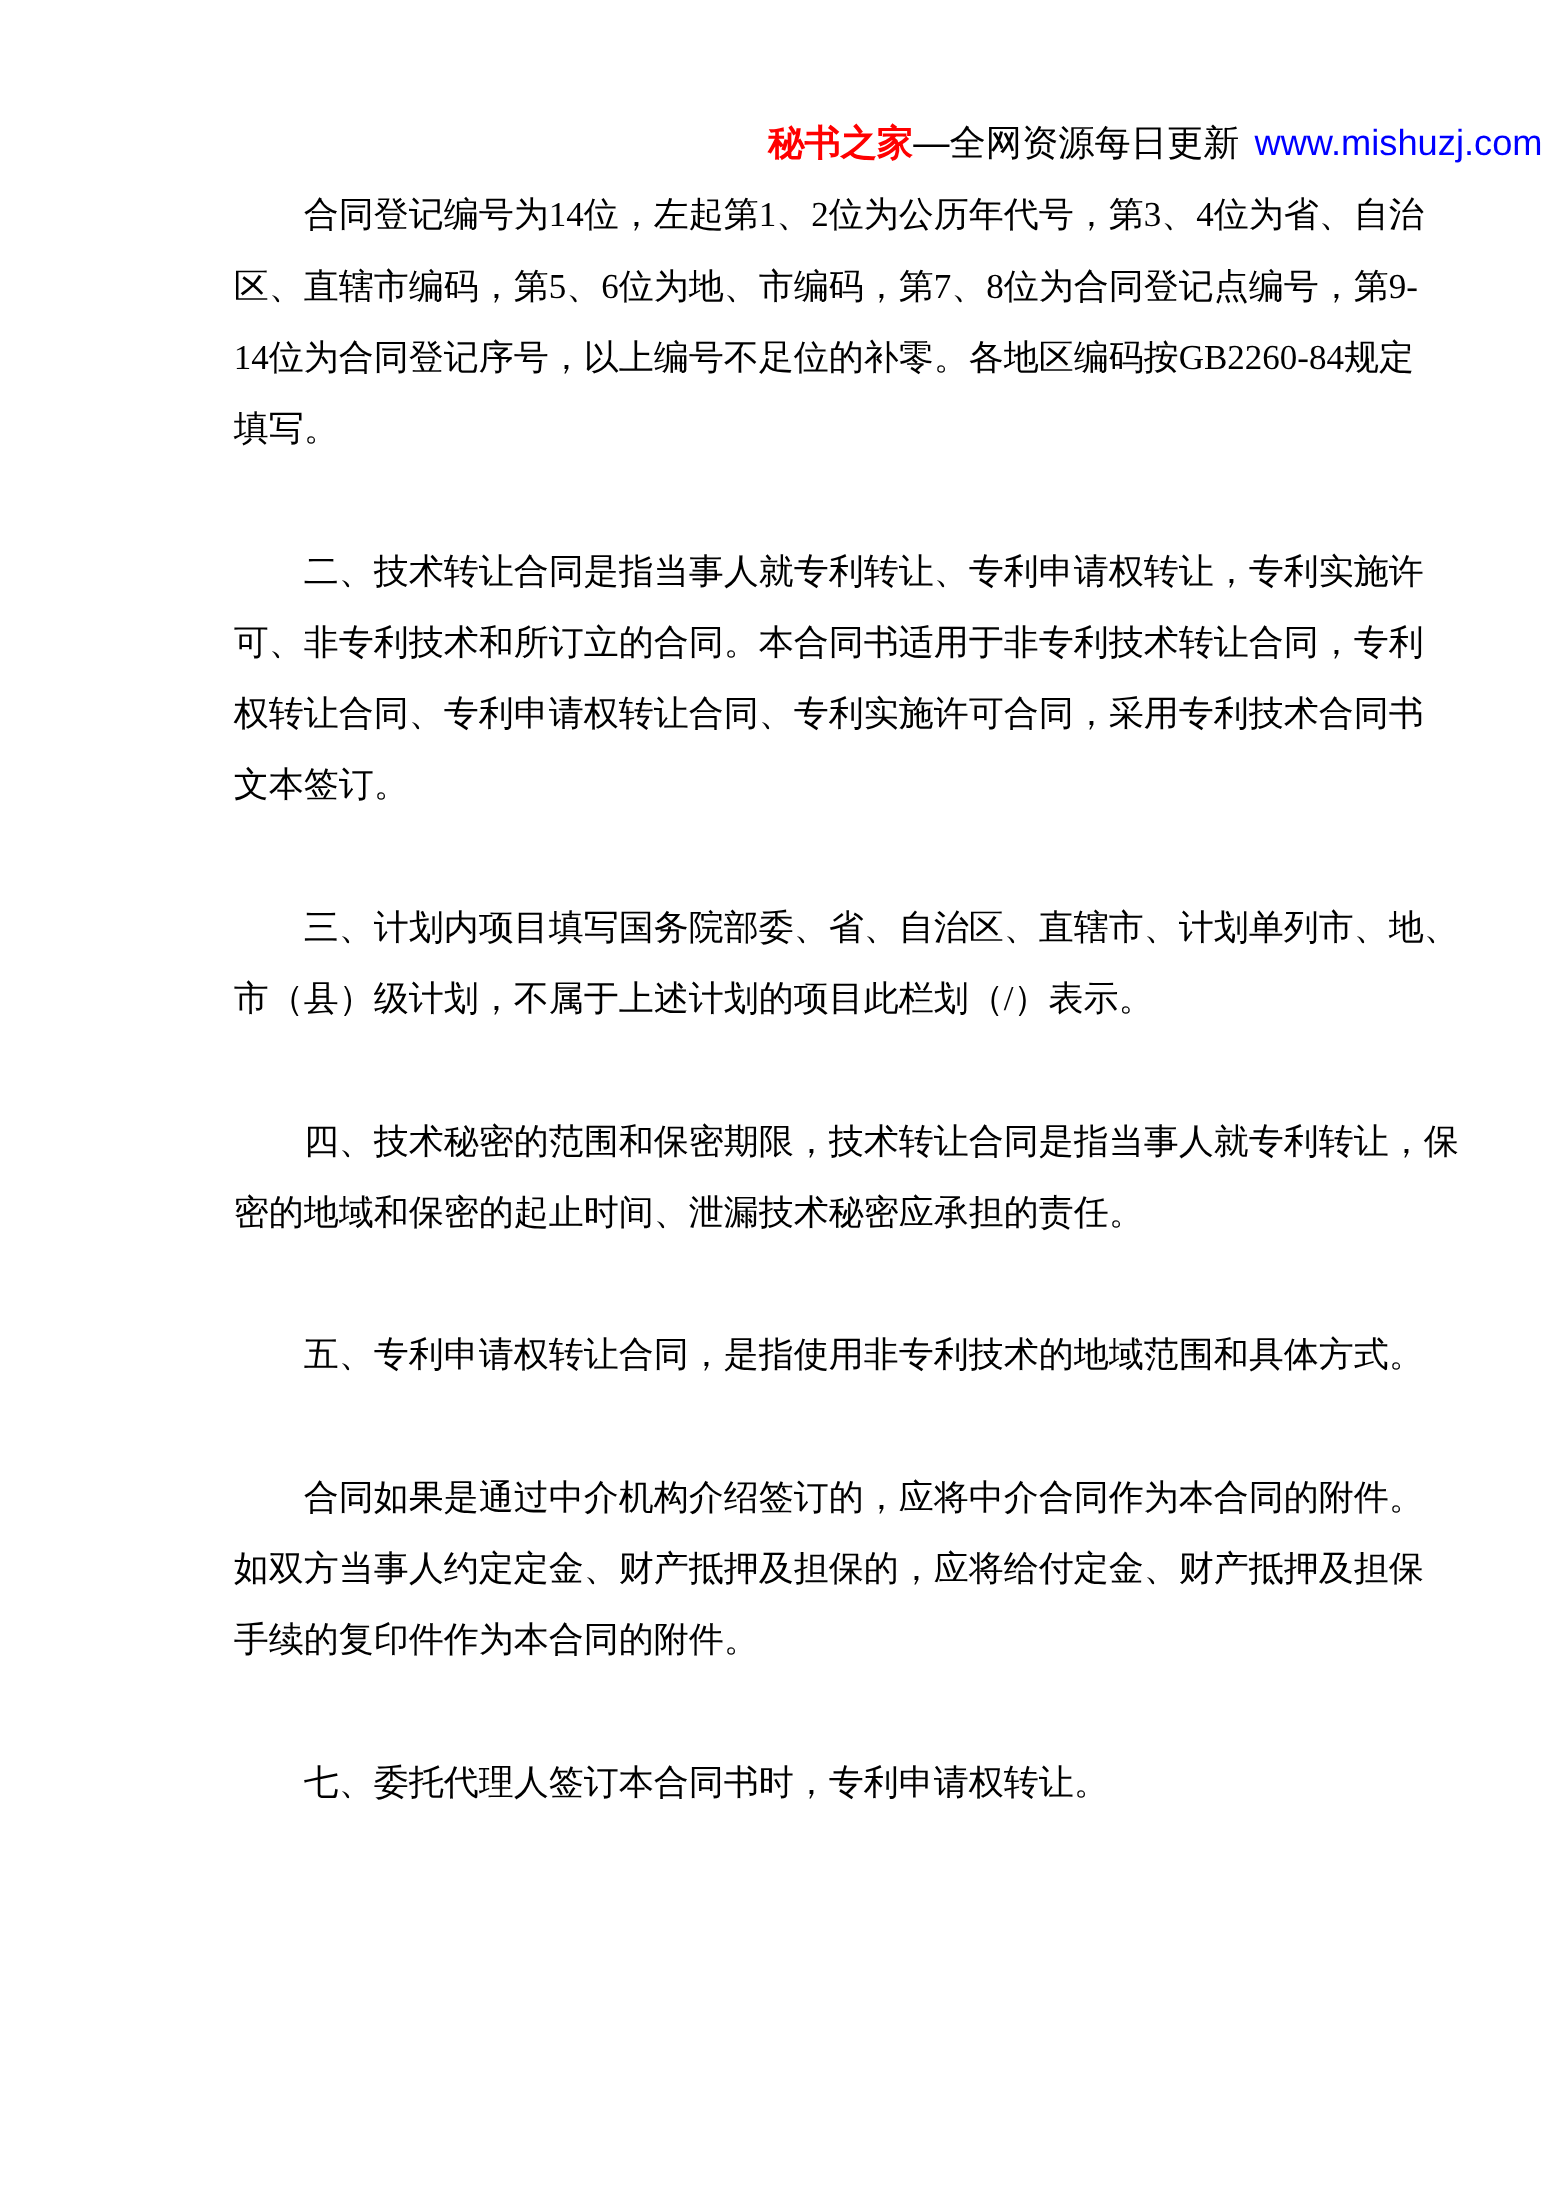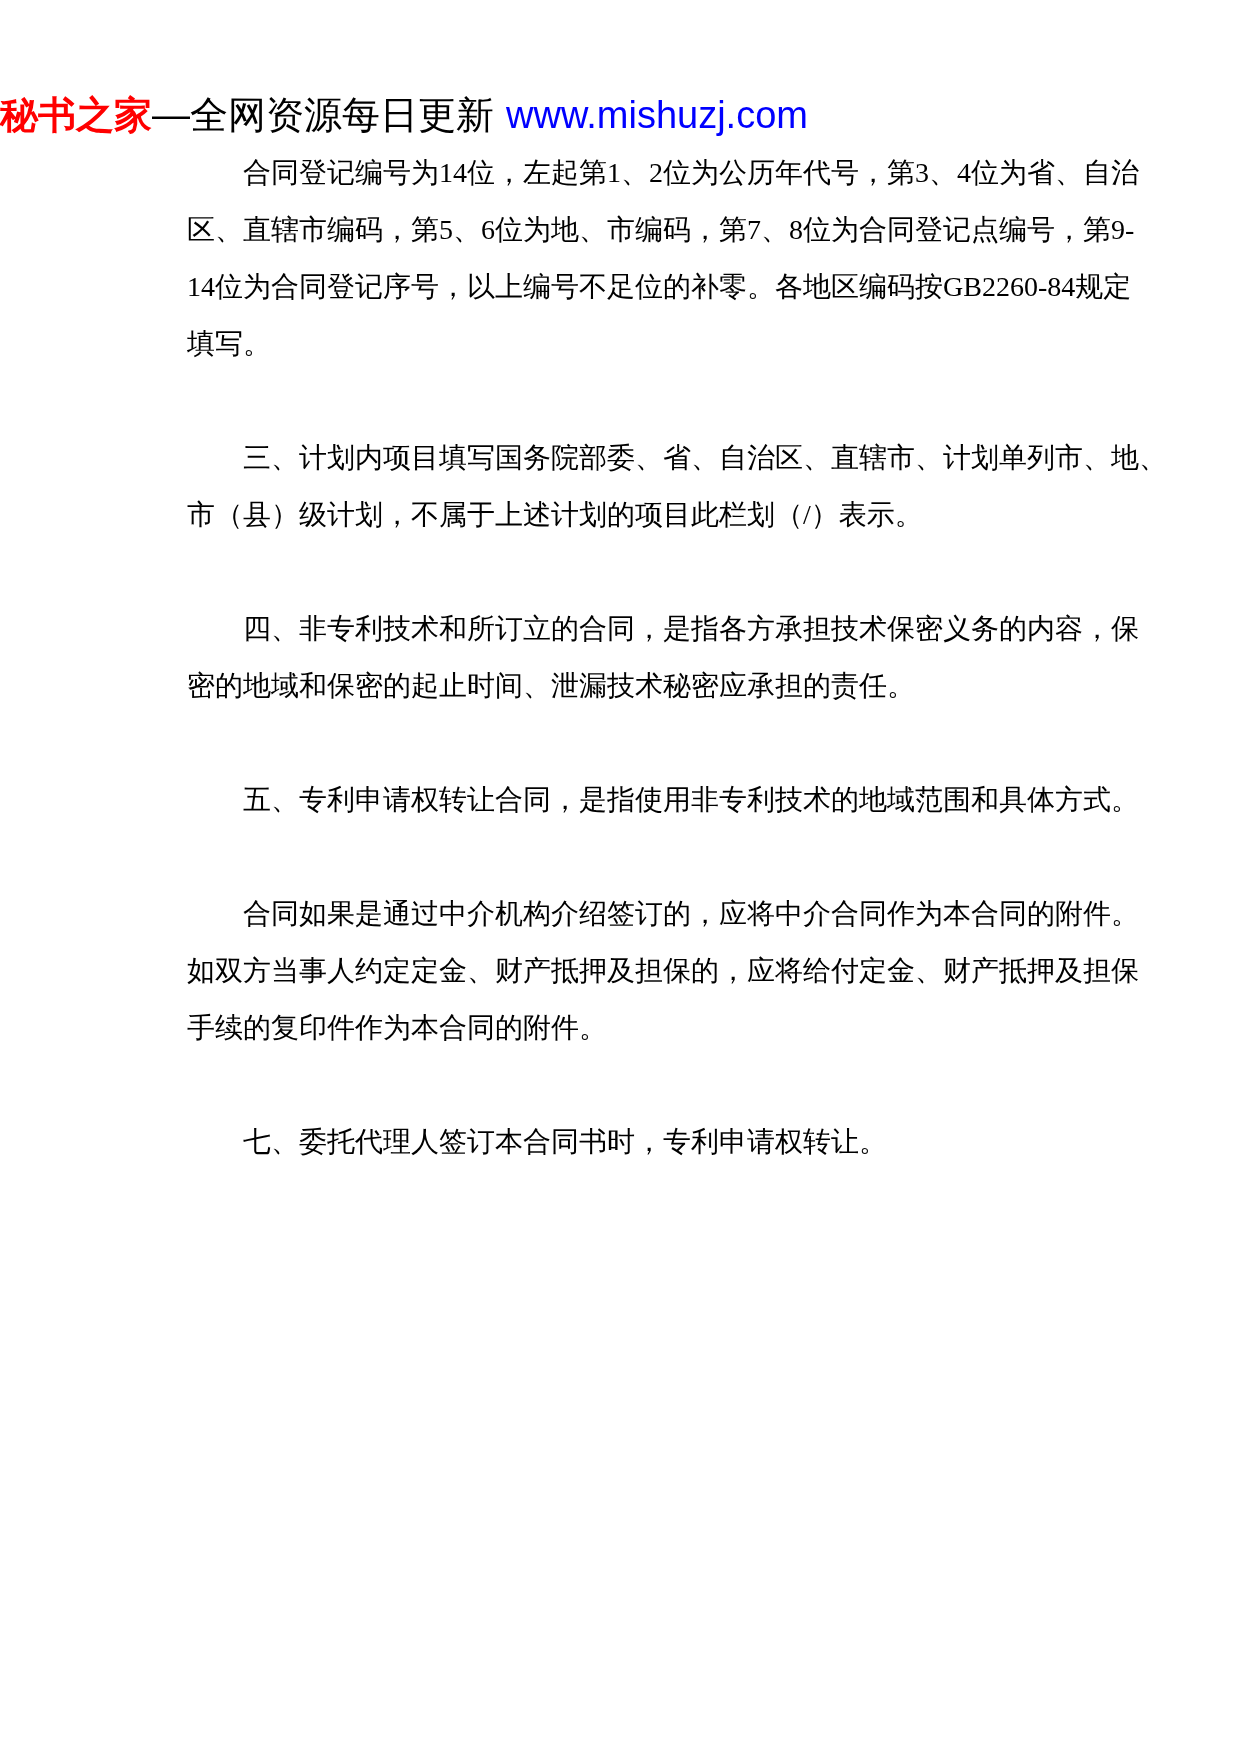--- a/index.html
+++ b/index.html
@@ -9,22 +9,22 @@
   body {
     width: 1234px;
     height: 1748px;
     background: #ffffff;
     color: #000000;
     font-family: "Liberation Serif", "DejaVu Serif", serif;
     overflow: hidden;
   }
   .doc-header {
     padding-top: 92px;
-    text-align: left;
-    font-size: 38px;
+    text-align: right;
+    font-size: 29px;
     line-height: 46px;
     font-family: "Liberation Sans", "DejaVu Sans", sans-serif;
     white-space: nowrap;
   }
   .site-name {
     color: #ff0000;
     font-weight: bold;
   }
   .slogan {
     color: #000000;
@@ -52,22 +52,26 @@
 </head>
 <body>
 
 <div class="doc-header"><span class="site-name">秘书之家</span><span class="slogan">—全网资源每日更新</span><a class="site-url">www.mishuzj.com</a></div>
 
 <div class="doc-body">
   <p class="para">合同登记编号为14位，左起第1、2位为公历年代号，第3、4位为省、自治
 区、直辖市编码，第5、6位为地、市编码，第7、8位为合同登记点编号，第9-
 14位为合同登记序号，以上编号不足位的补零。各地区编码按GB2260-84规定
 填写。</p>
+  <p class="para">二、技术转让合同是指当事人就专利转让、专利申请权转让，专利实施许
+可、非专利技术和所订立的合同。本合同书适用于非专利技术转让合同，专利
+权转让合同、专利申请权转让合同、专利实施许可合同，采用专利技术合同书
+文本签订。</p>
   <p class="para">三、计划内项目填写国务院部委、省、自治区、直辖市、计划单列市、地、
 市（县）级计划，不属于上述计划的项目此栏划（/）表示。</p>
-  <p class="para">四、非专利技术和所订立的合同，是指各方承担技术保密义务的内容，保
+  <p class="para">四、技术秘密的范围和保密期限，技术转让合同是指当事人就专利转让，保
 密的地域和保密的起止时间、泄漏技术秘密应承担的责任。</p>
   <p class="para">五、专利申请权转让合同，是指使用非专利技术的地域范围和具体方式。</p>
   <p class="para">合同如果是通过中介机构介绍签订的，应将中介合同作为本合同的附件。
 如双方当事人约定定金、财产抵押及担保的，应将给付定金、财产抵押及担保
 手续的复印件作为本合同的附件。</p>
   <p class="para">七、委托代理人签订本合同书时，专利申请权转让。</p>
 </div>
 
 </body></html>

